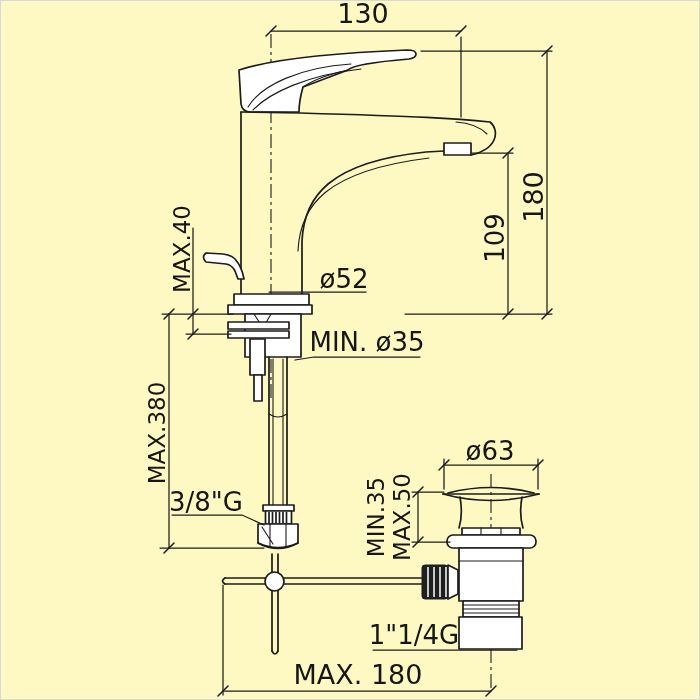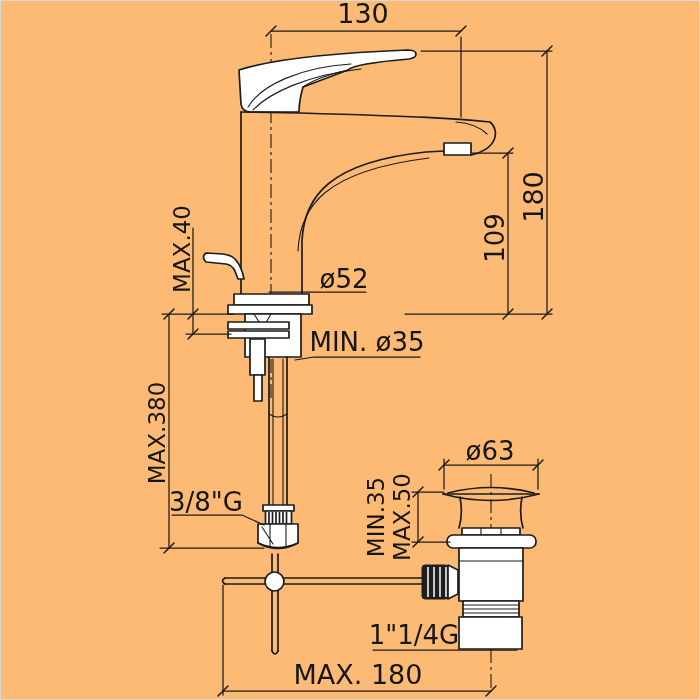--- a/index.html
+++ b/index.html
@@ -1,20 +1,20 @@
 <!DOCTYPE html>
 <html><head>
 <meta charset="utf-8">
 <style>
   html,body{margin:0;padding:0;background:#ffffff;}
   .frame{
     position:relative;
     width:698px;height:698px;
     border:1px solid #d9d9d9;
-    background:#fdba74;
+    background:#fef9c3;
     font-family:"DejaVu Sans","Liberation Sans",sans-serif;
     overflow:hidden;
   }
   svg{display:block;}
   .outline{fill:none;stroke:#1c1c1c;stroke-width:1.7;stroke-linecap:round;stroke-linejoin:round;}
   .outline-fill{fill:#ffffff;stroke:#1c1c1c;stroke-width:1.7;stroke-linejoin:round;}
   .thin{fill:none;stroke:#1c1c1c;stroke-width:1.1;stroke-linecap:round;}
   .dim{fill:none;stroke:#1c1c1c;stroke-width:1.25;stroke-linecap:round;}
   .tick{fill:none;stroke:#1c1c1c;stroke-width:1.5;stroke-linecap:round;}
   .cline{fill:none;stroke:#1c1c1c;stroke-width:1.1;stroke-dasharray:14 4 3 4;}

